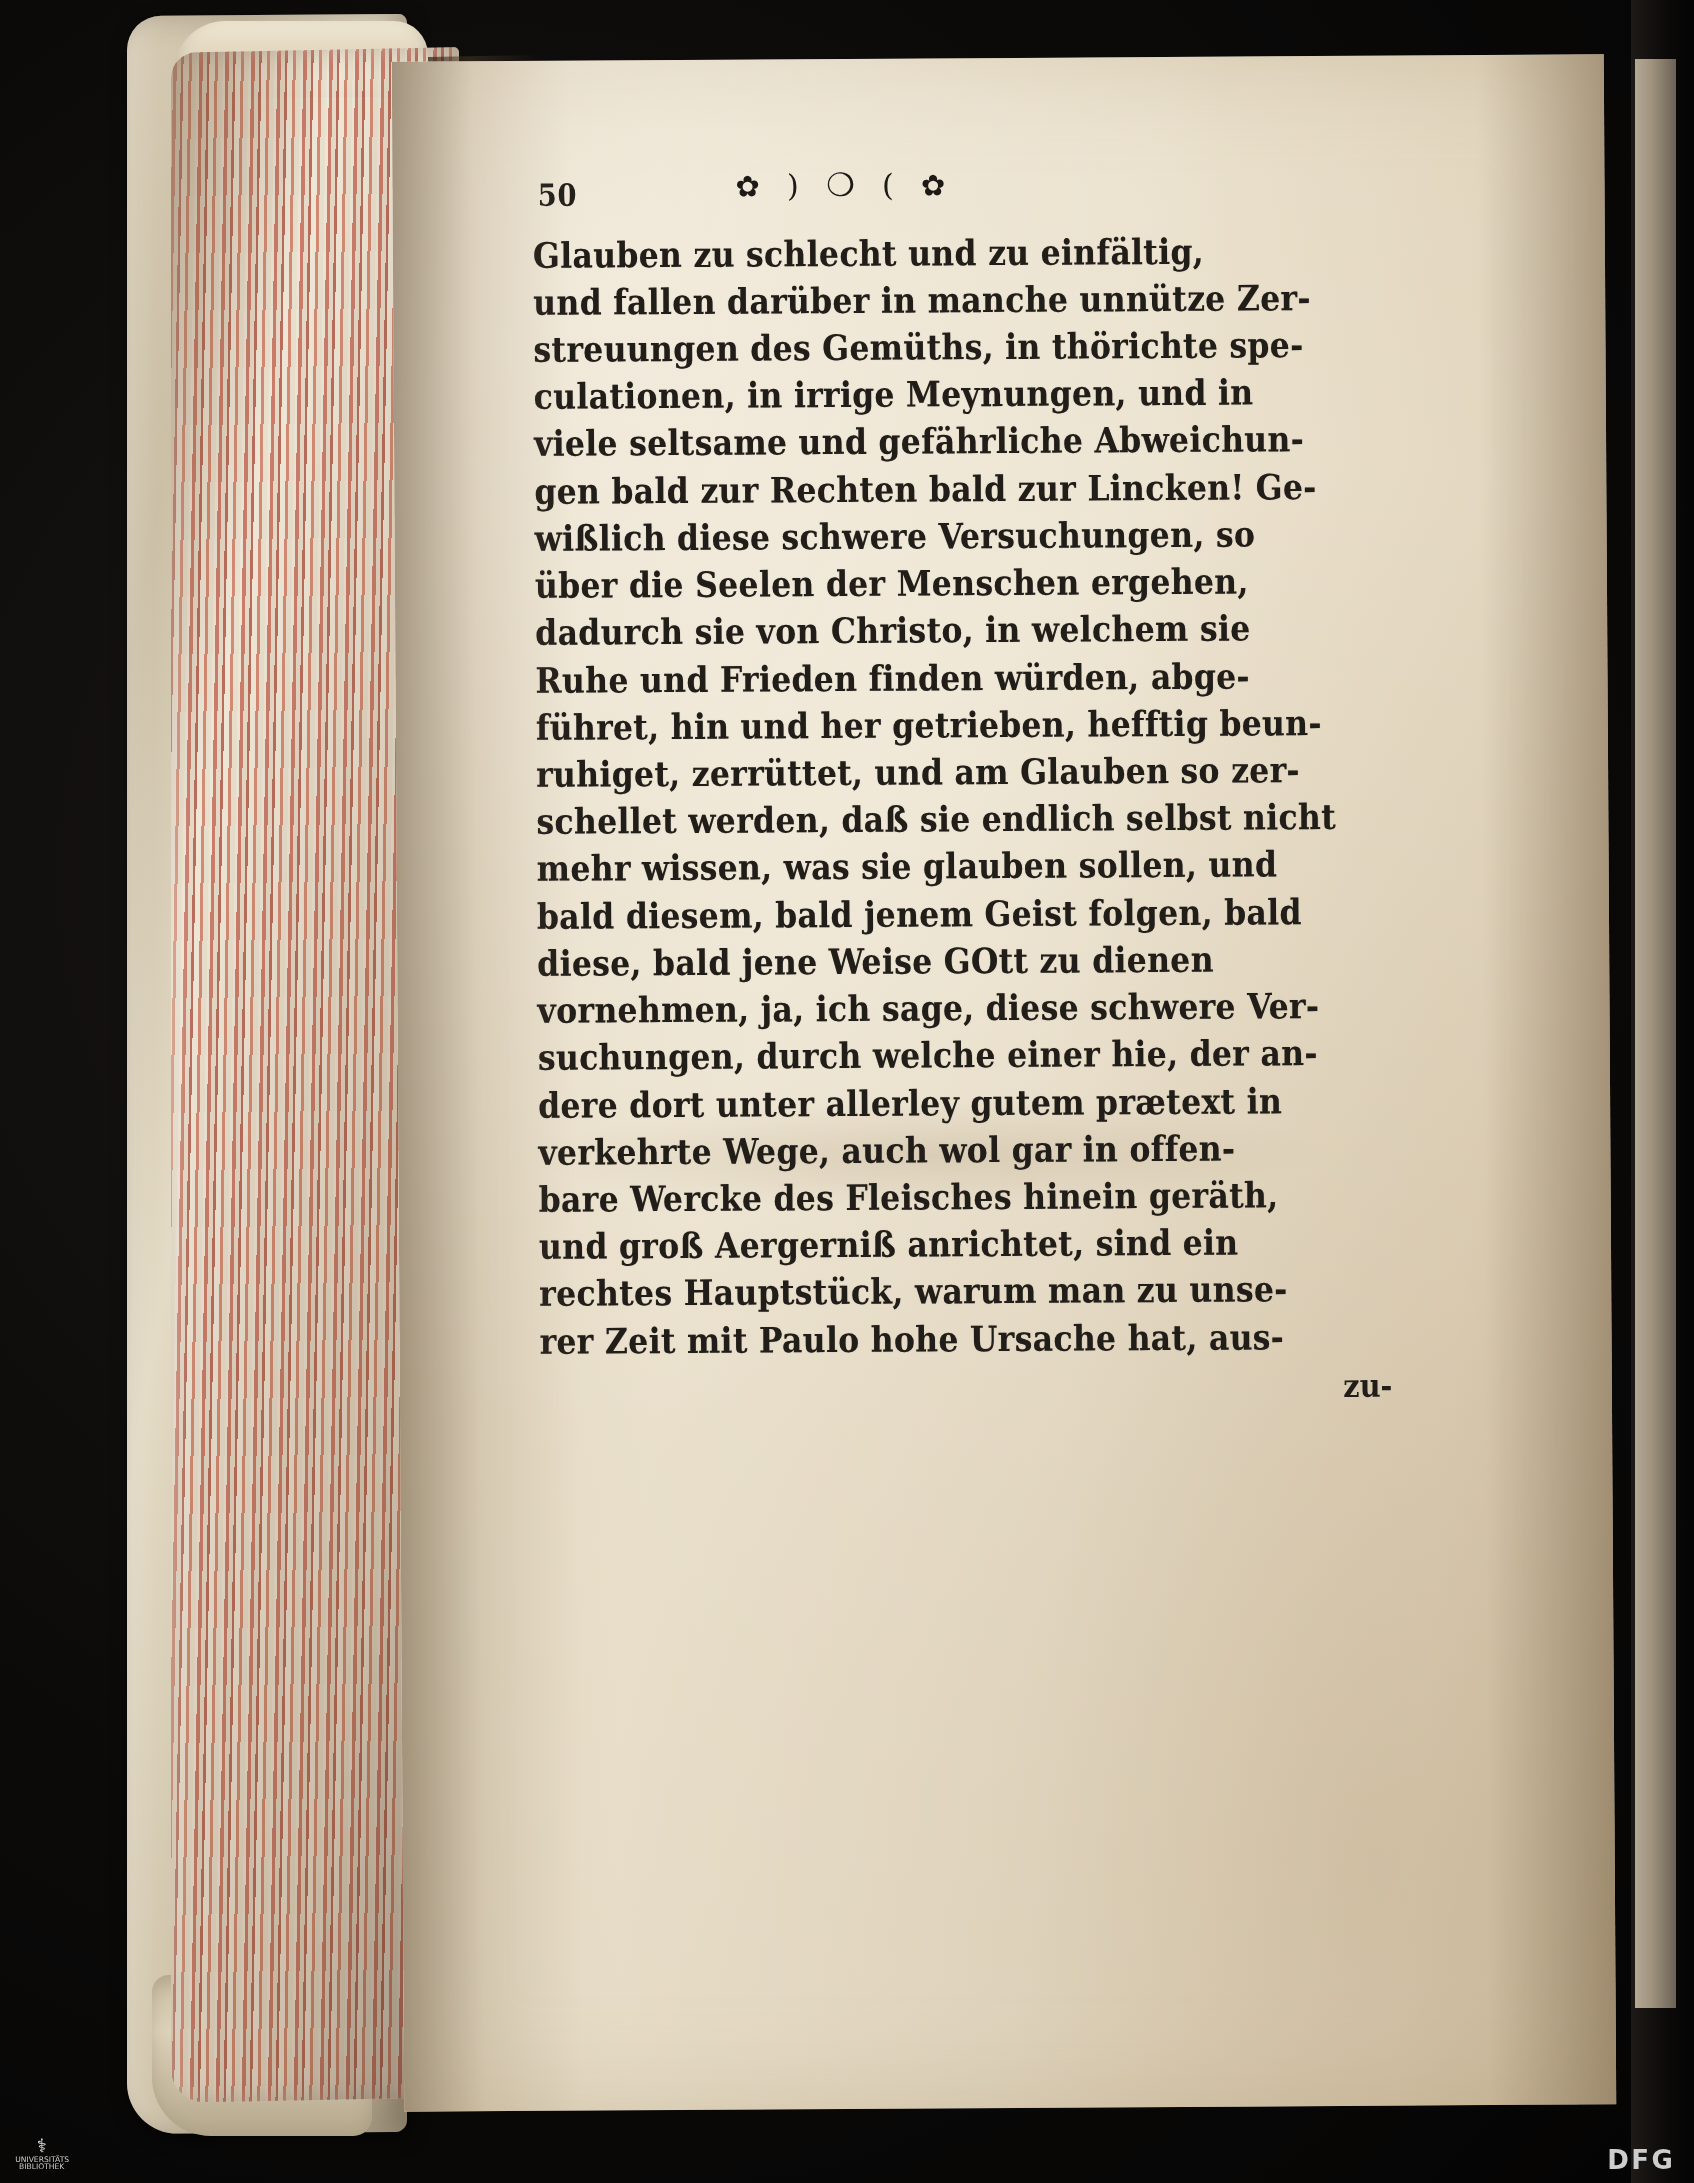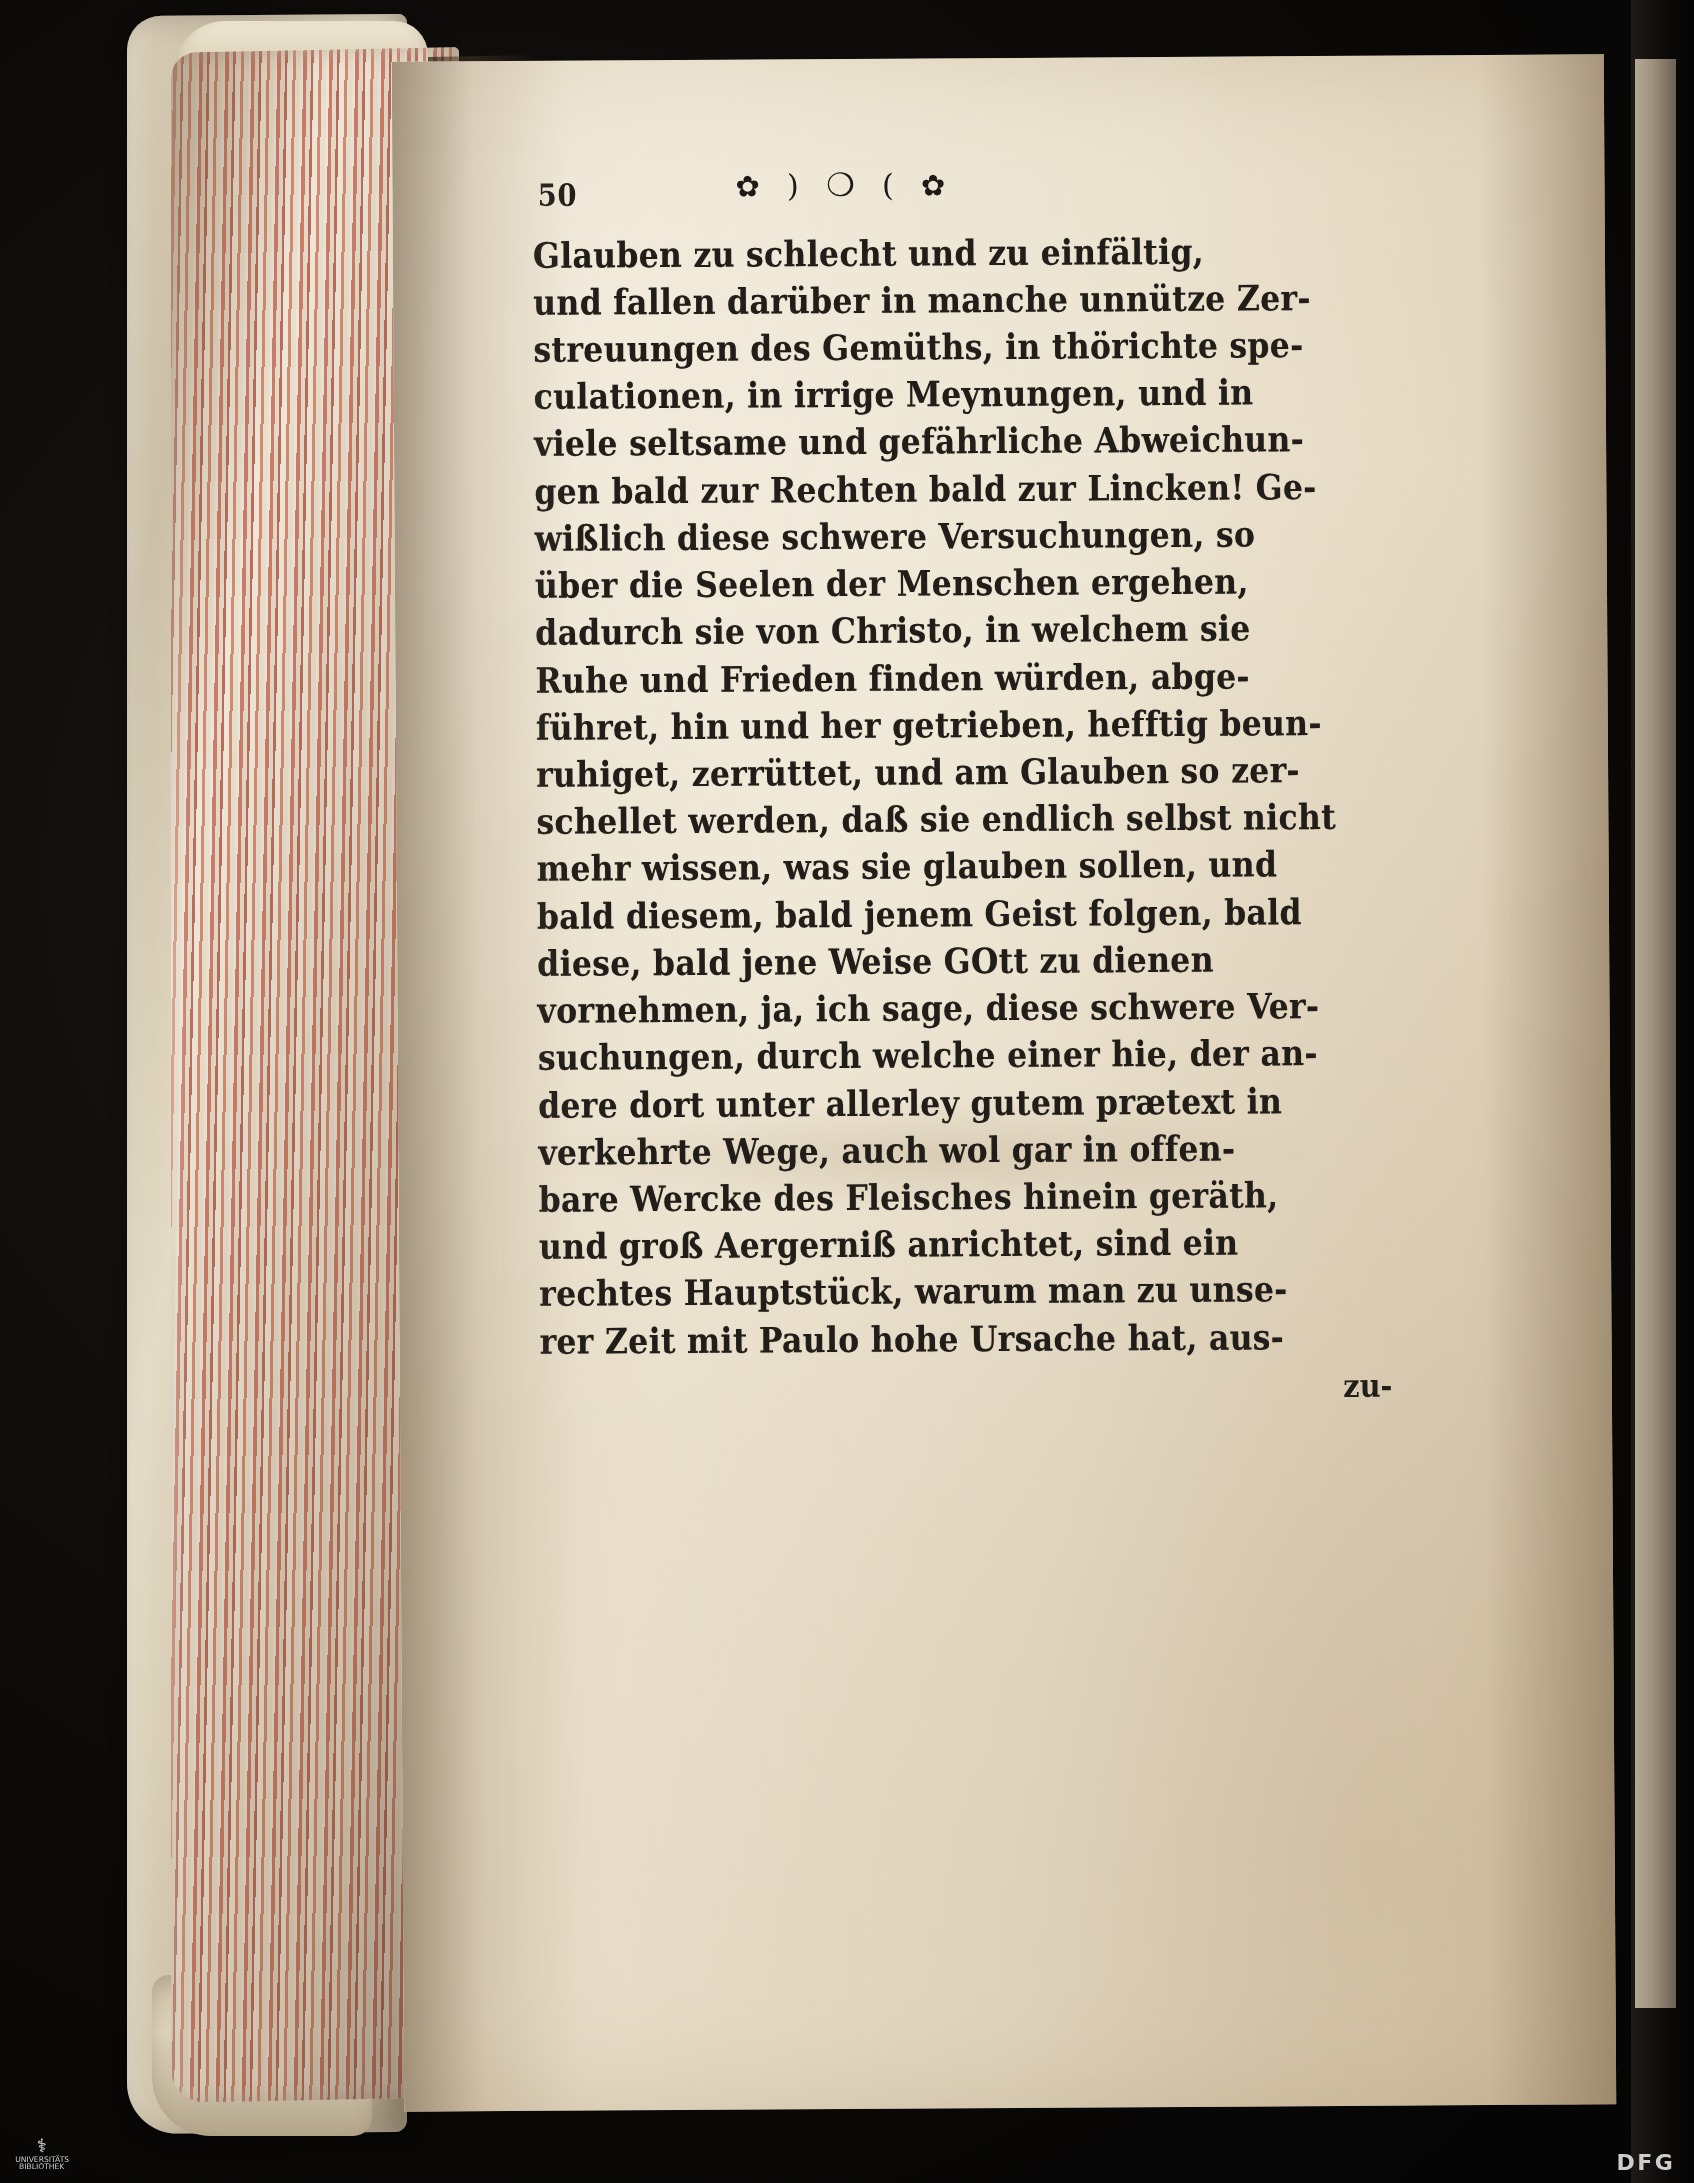--- a/index.html
+++ b/index.html
@@ -267,21 +267,21 @@
     display: block;
     font-size: 18.6px;
     line-height: 18.6px;
     color: #e6e6e6;
   }
   #dfg-logo {
     position: absolute;
     right: 18.6px;
     bottom: 8.5px;
     color: #cdcdcd;
-    font-size: 22px;
+    font-size: 26px;
     letter-spacing: 2.5px;
     font-family: "DejaVu Sans", sans-serif;
     font-weight: bold;
   }
 </style>
 </head>
 <body>
 
 <div id="scan-background"></div>
 <div id="right-dark-edge"></div>

